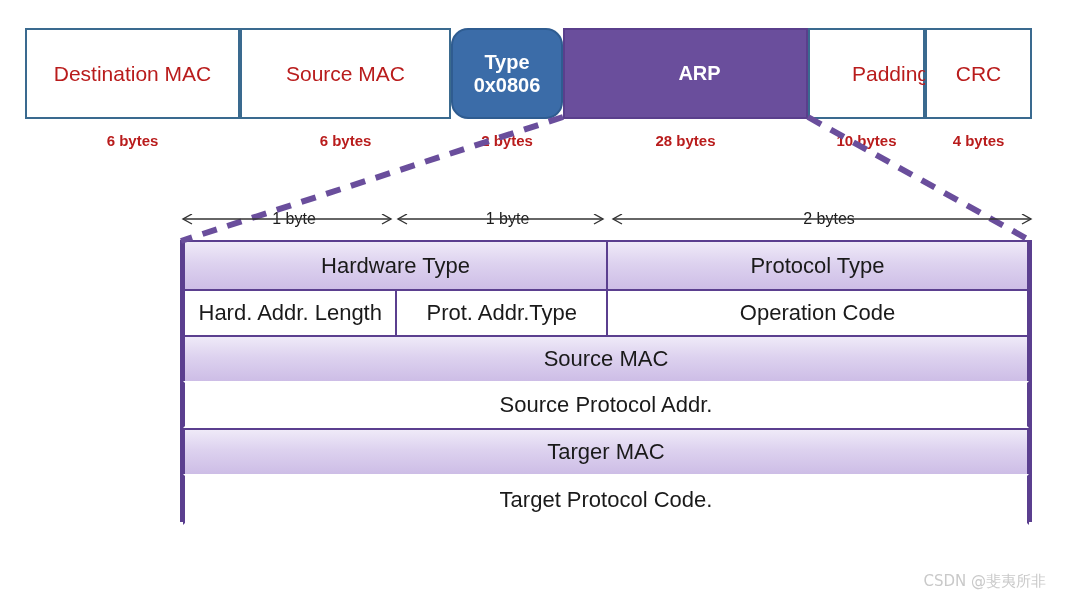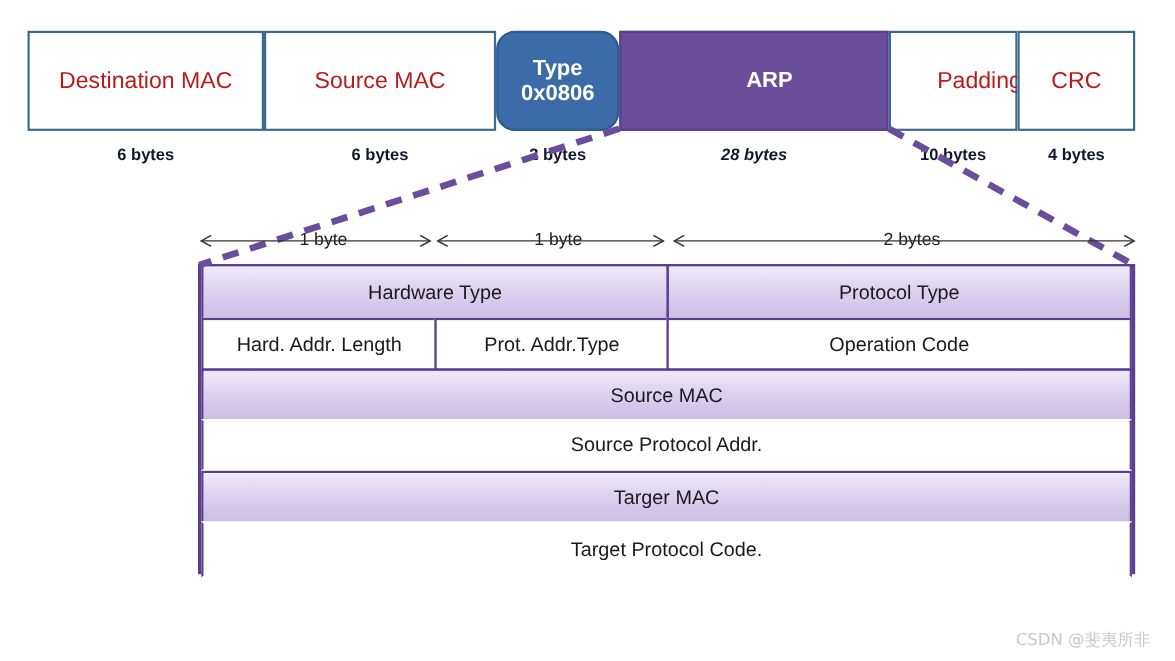--- a/index.html
+++ b/index.html
@@ -33,21 +33,21 @@
   .fblock.purple{
     background:#6a4e9c;color:#ffffff;font-weight:bold;font-size:20px;
     border-color:#5a3f8c;
     padding-left:28px;
   }
   .fblock .l2{display:block;}
 
   
   .byte-cap{
     position:absolute;
-    font-size:15px;font-weight:bold;color:#0f172a;
+    font-size:15px;font-weight:bold;color:#b91c1c;
     text-align:center;
     white-space:nowrap;
   }
 
   
   .measure-label{
     position:absolute;
     font-size:16px;color:#1d1d1d;
     background:#ffffff;
     padding:0 7px;
@@ -63,21 +63,21 @@
     background:#ffffff;
   }
   .arp-row{
     position:absolute;left:0;width:100%;
     display:flex;
     box-sizing:border-box;
   }
   .arp-cell{
     box-sizing:border-box;
     display:flex;align-items:center;justify-content:center;
-    font-size:18px;color:#1a1a1a;
+    font-size:22px;color:#1a1a1a;
     background:#ffffff;
     white-space:nowrap;
     overflow:hidden;
   }
   .arp-cell.shade{
     background:linear-gradient(to bottom,#efeaf8 0%,#ddd2ef 45%,#cdbde6 100%);
   }
   .arp-row.bordered > .arp-cell{border:2px solid #5b3f8f;}
 
   
@@ -120,21 +120,21 @@
     </div>
 
     <div class="fblock" style="left:900px;width:107px;">
       <span>CRC</span>
     </div>
   </div>
 
   <div class="byte-cap" style="left:25px;top:132px;width:215px;">6 bytes</div>
   <div class="byte-cap" style="left:240px;top:132px;width:211px;">6 bytes</div>
   <div class="byte-cap" style="left:451px;top:132px;width:112px;">2 bytes</div>
-  <div class="byte-cap" style="left:563px;top:132px;width:245px;font-style:italic;">28 bytes</div>
+  <div class="byte-cap" style="left:563px;top:132px;width:245px;">28 bytes</div>
   <div class="byte-cap" style="left:808px;top:132px;width:117px;">10 bytes</div>
   <div class="byte-cap" style="left:925px;top:132px;width:107px;">4 bytes</div>
 
   <div class="measure-label" style="left:182px;top:210px;width:210px;">1 byte</div>
   <div class="measure-label" style="left:397px;top:210px;width:207px;">1 byte</div>
   <div class="measure-label" style="left:612px;top:210px;width:420px;">2 bytes</div>
 
   <div class="arp-table">
 
     <div class="arp-row bordered" style="top:-3px;height:52px;">

